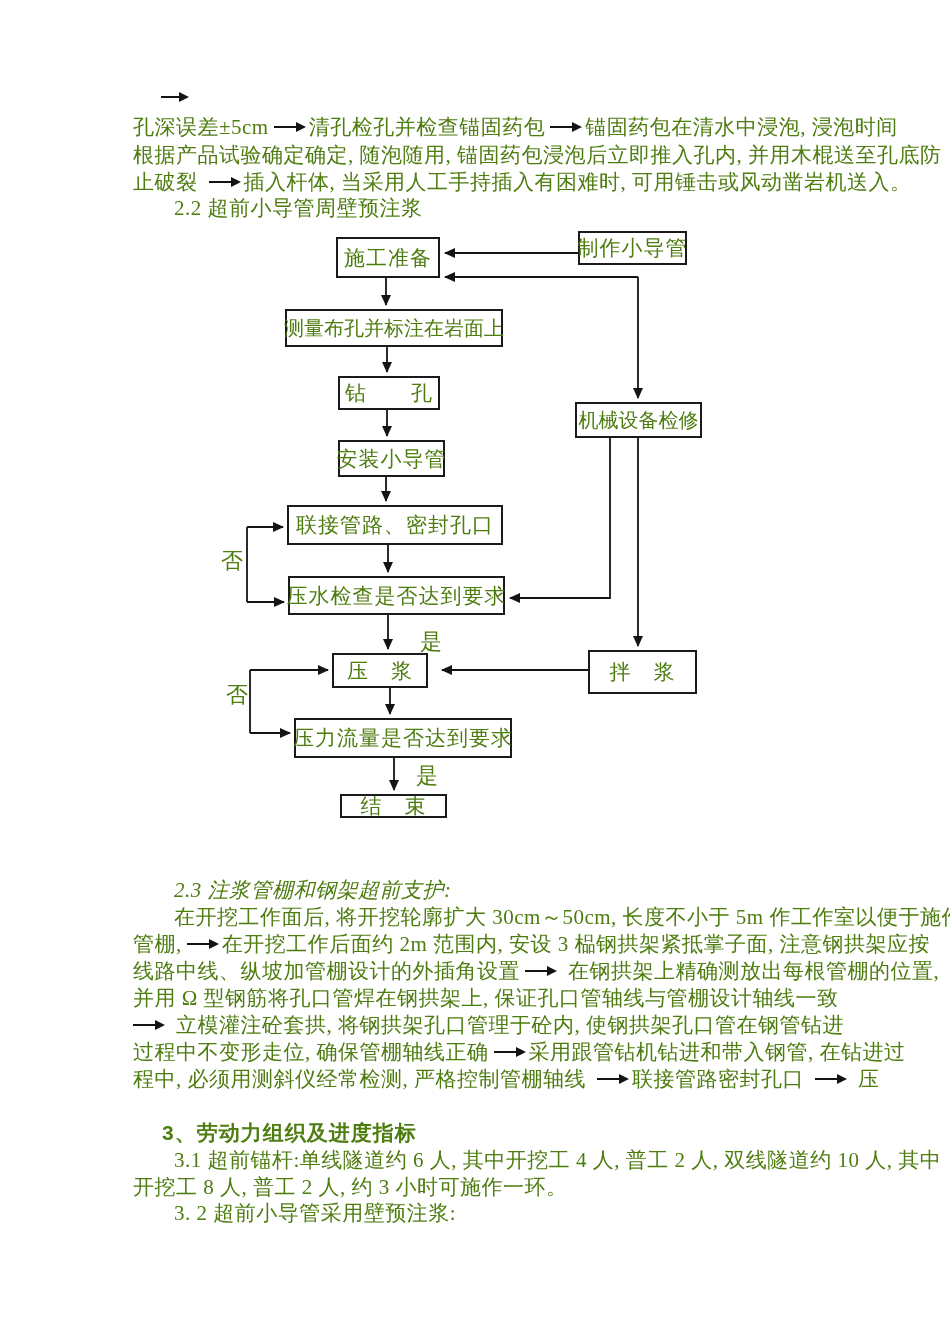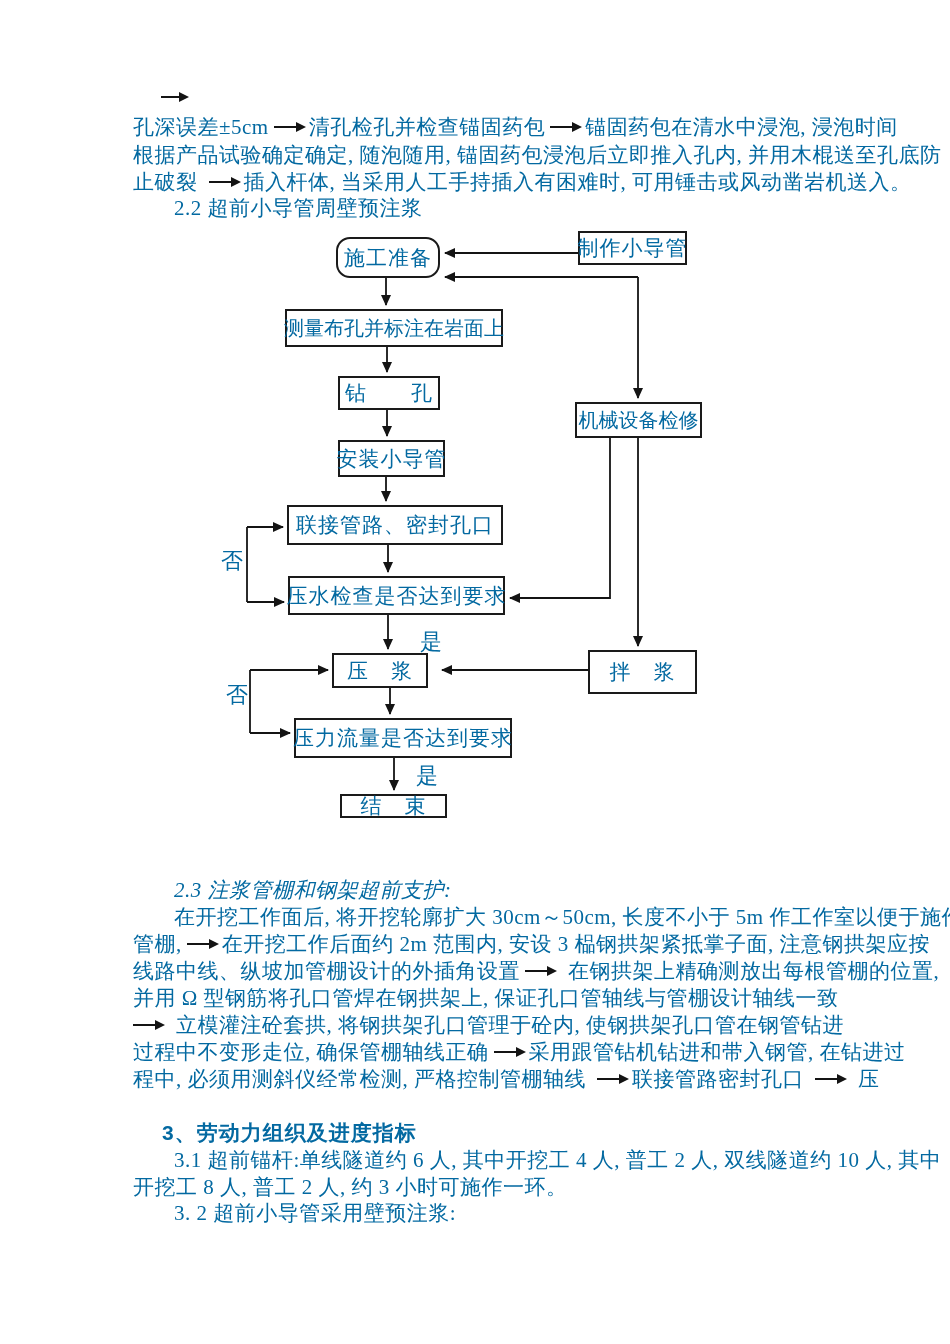--- a/index.html
+++ b/index.html
@@ -1,21 +1,21 @@
 <!DOCTYPE html>
 <html><head>
 <meta charset="utf-8">
 <style>
   html,body{margin:0;padding:0;background:#888;}
   .page{
     position:relative;
     width:950px;height:1344px;
     background:#ffffff;
     font-family:"Liberation Serif","DejaVu Serif",serif;
-    color:#0369a1;
+    color:#4d7c0f;
     overflow:hidden;
   }
   
   .tl{
     position:absolute;
     white-space:nowrap;
     font-size:21px;
     line-height:26px;
     letter-spacing:0.5px;
   }
@@ -102,21 +102,21 @@
       <line x1="247" y1="527" x2="247" y2="602"></line>
       <line x1="247" y1="527" x2="283" y2="527" marker-end="url(#ah)"></line>
       <line x1="247" y1="602" x2="284" y2="602" marker-end="url(#ah)"></line>
 
       <line x1="250" y1="670" x2="250" y2="733"></line>
       <line x1="250" y1="670" x2="328" y2="670" marker-end="url(#ah)"></line>
       <line x1="250" y1="733" x2="290" y2="733" marker-end="url(#ah)"></line>
     </g>
   </svg>
 
-  <div class="fb" style="left:336px;top:237px;width:104px;height:41px;border-radius:14px;">
+  <div class="fb" style="left:336px;top:237px;width:104px;height:41px;">
       <span>施工准备</span>
     </div>
   <div class="fb" style="left:578px;top:231px;width:109px;height:34px;align-items:center;">
       <span>制作小导管</span>
     </div>
   <div class="fb small" style="left:285px;top:309px;width:218px;height:38px;">
       <span>测量布孔并标注在岩面上</span>
     </div>
   <div class="fb" style="left:338px;top:376px;width:102px;height:34px;">
       <span>钻　　孔</span>

